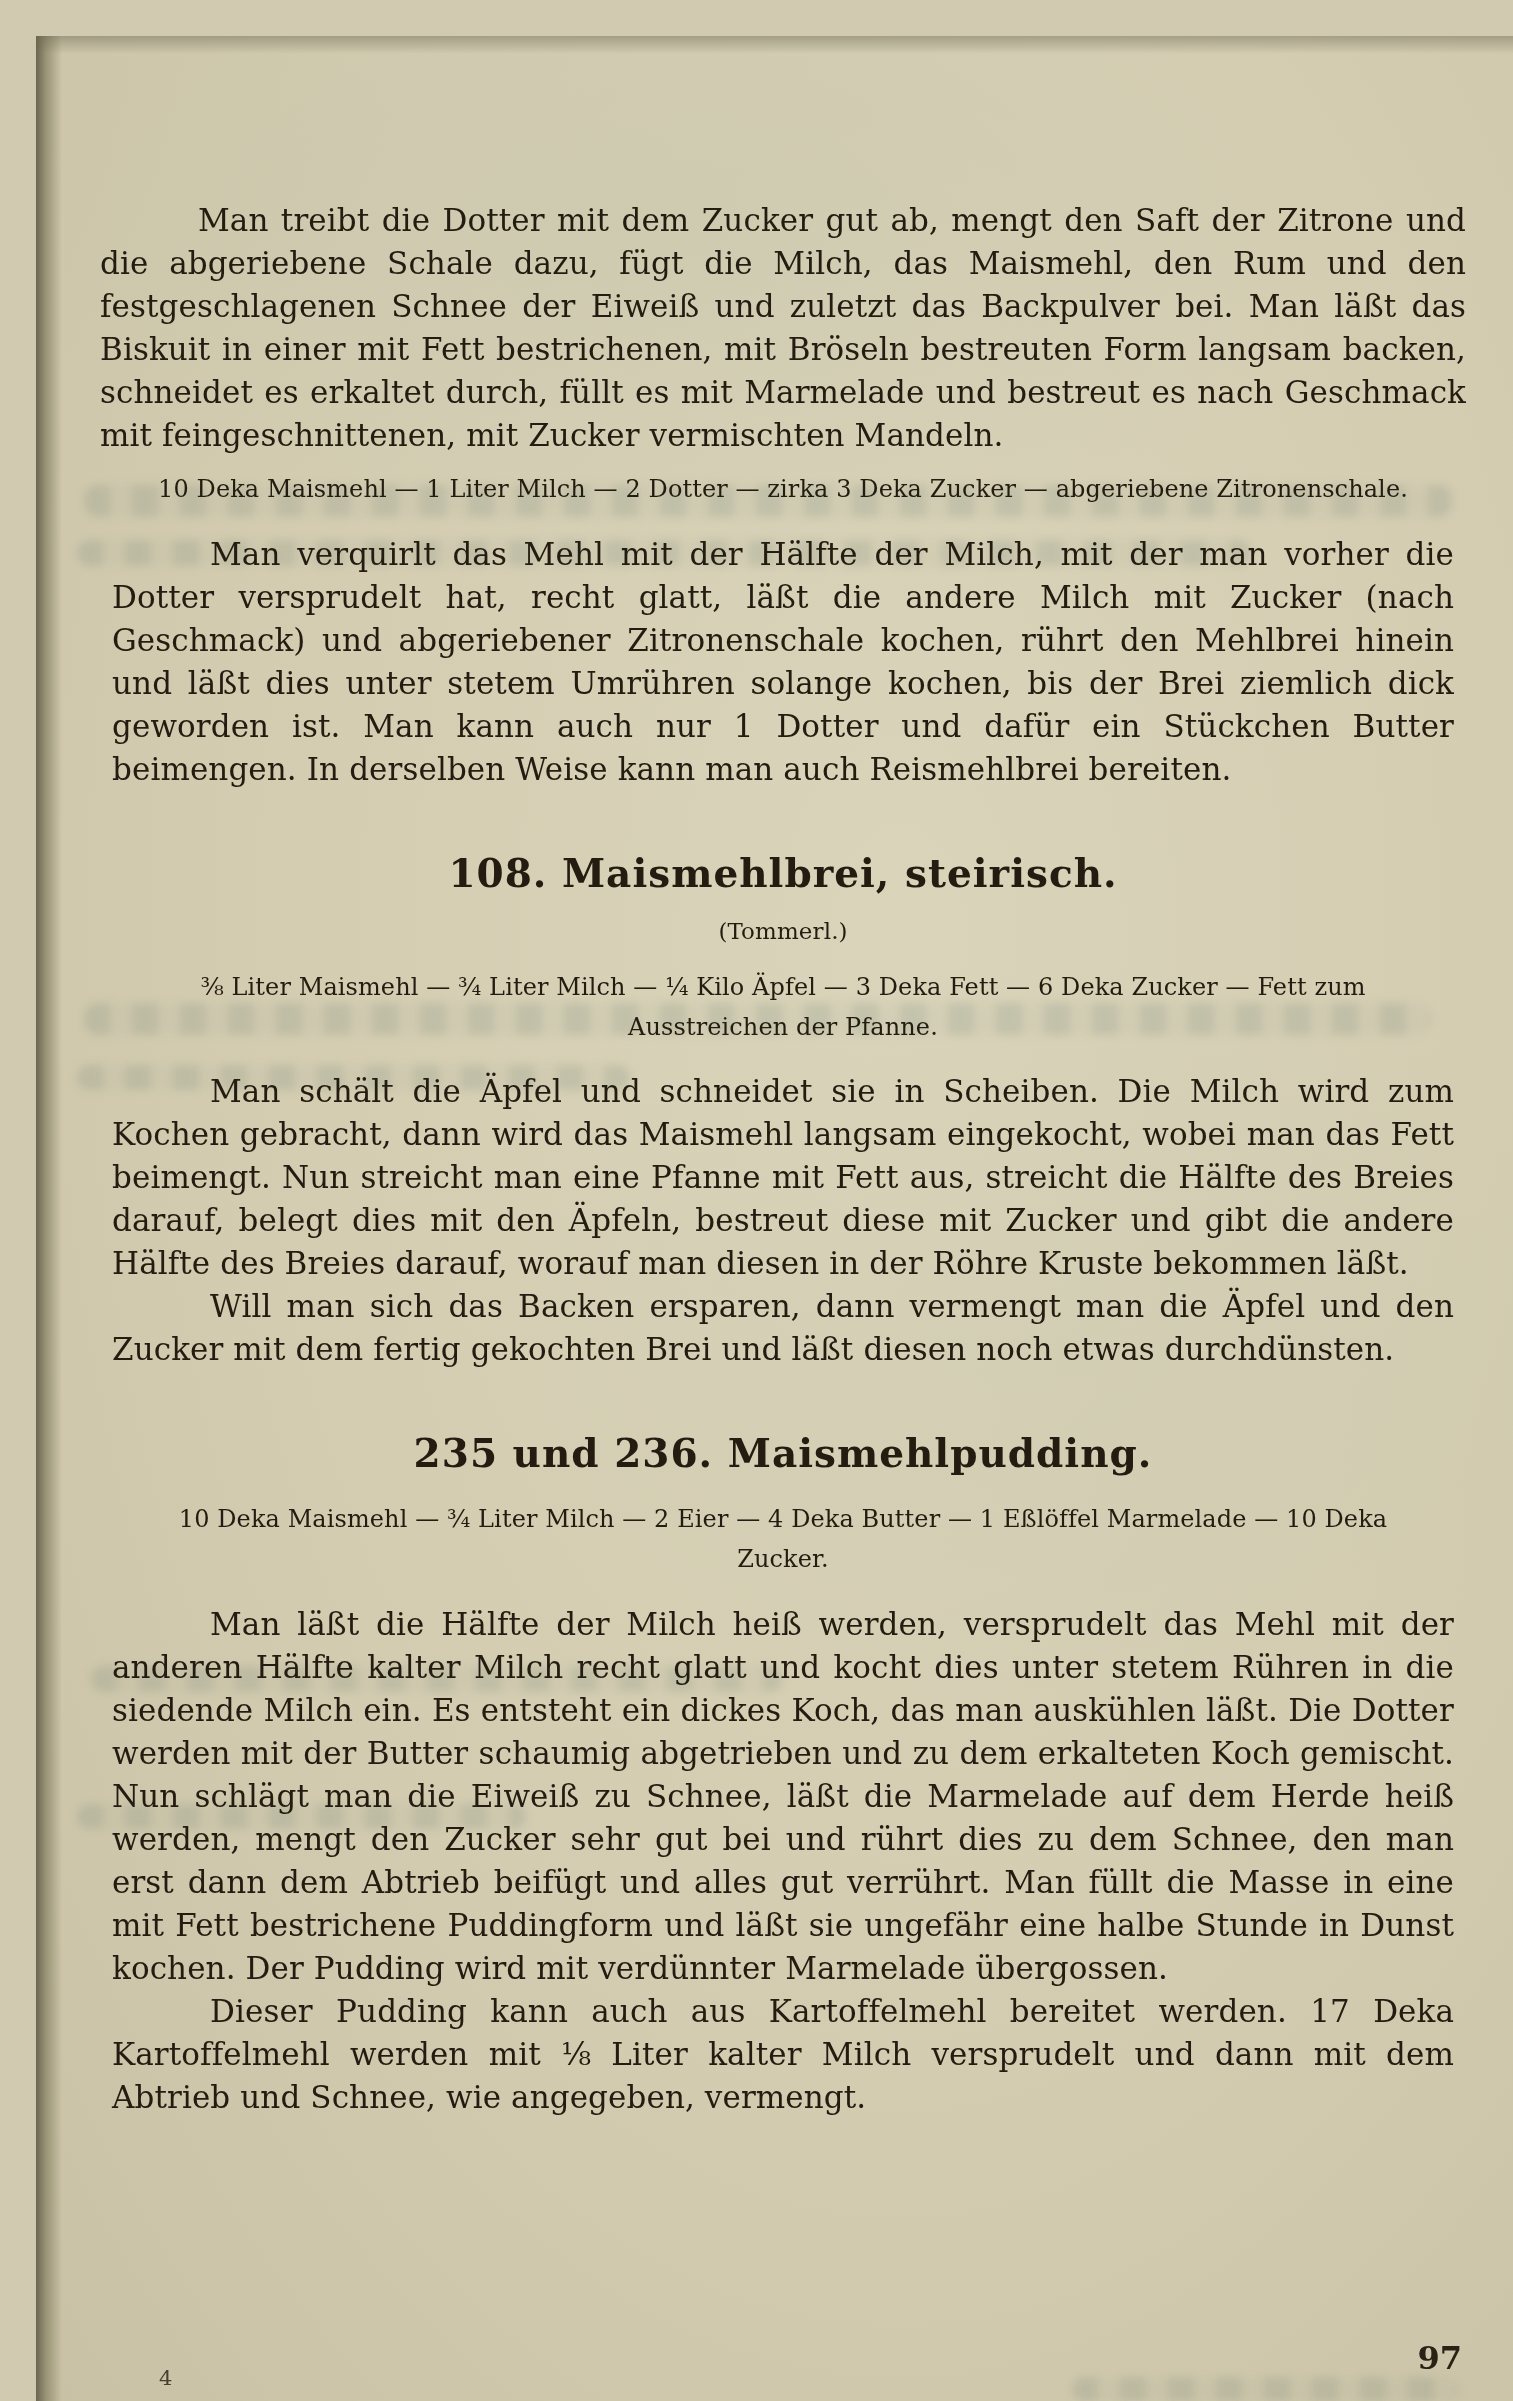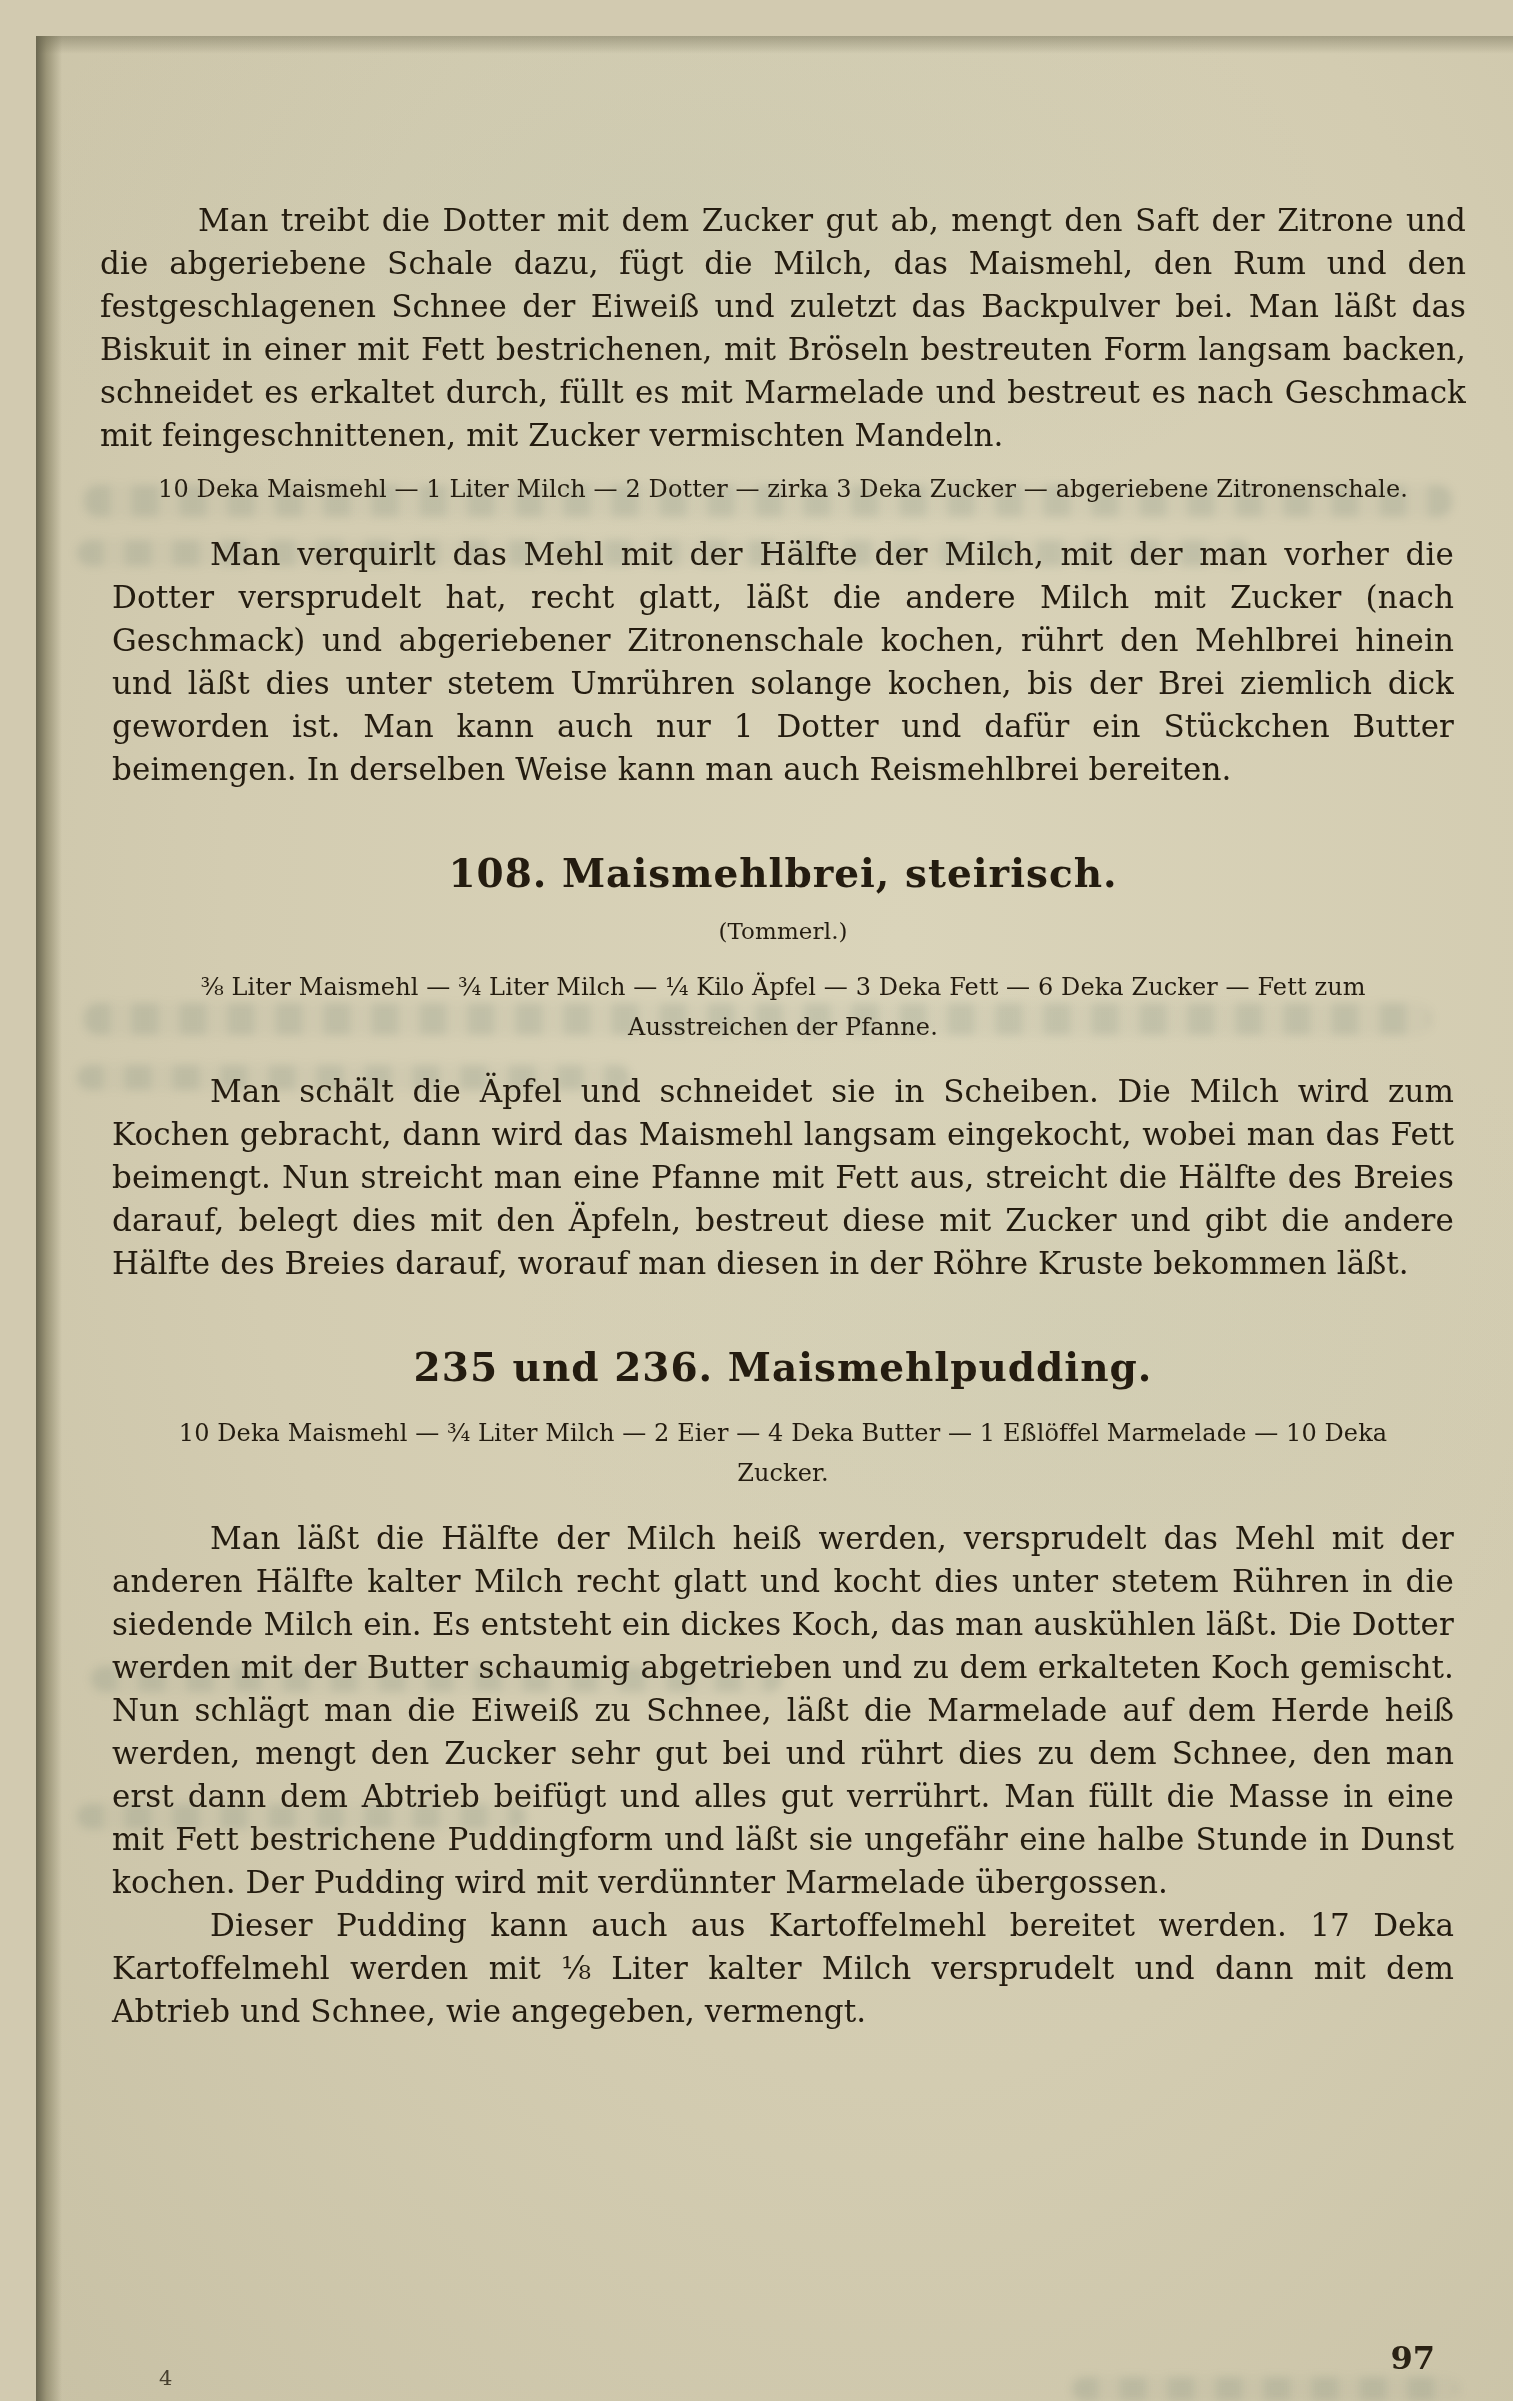--- a/index.html
+++ b/index.html
@@ -77,21 +77,21 @@
     margin: 0 41px 23.5px 41px;
     text-indent: 0;
   }
   section { display: block; }
 
   .signature {
     position: absolute; left: 123px; bottom: 23.5px;
     font-size: 21px; color: #47402f;
   }
   .page-number {
-    position: absolute; right: 90px; bottom: 36px;
+    position: absolute; right: 63px; bottom: 36px;
     font-size: 32px; font-weight: bold; color: #2a2214;
   }
 </style>
 </head>
 <body>
 
 <div class="paper"></div>
 <div class="edge-left"></div>
 <div class="edge-top"></div>
 <div class="edge-bottom"></div>
@@ -111,20 +111,21 @@
   <section>
     <p class="ingredients">10 Deka Maismehl — 1 Liter Milch — 2 Dotter — zirka 3 Deka Zucker — abgeriebene Zitronenschale.</p>
     <p class="body-par indent">Man verquirlt das Mehl mit der Hälfte der Milch, mit der man vorher die Dotter versprudelt hat, recht glatt, läßt die andere Milch mit Zucker (nach Geschmack) und abgeriebener Zitronenschale kochen, rührt den Mehlbrei hinein und läßt dies unter stetem Umrühren solange kochen, bis der Brei ziemlich dick geworden ist. Man kann auch nur 1 Dotter und dafür ein Stückchen Butter beimengen. In derselben Weise kann man auch Reismehlbrei bereiten.</p>
   </section>
 
   <section>
     <h2 class="recipe-title">108. Maismehlbrei, steirisch.</h2>
     <p class="recipe-subtitle">(Tommerl.)</p>
     <p class="ingredients">⅜ Liter Maismehl — ¾ Liter Milch — ¼ Kilo Äpfel — 3 Deka Fett — 6 Deka Zucker — Fett zum Ausstreichen der Pfanne.</p>
     <p class="body-par indent">Man schält die Äpfel und schneidet sie in Scheiben. Die Milch wird zum Kochen gebracht, dann wird das Maismehl langsam eingekocht, wobei man das Fett beimengt. Nun streicht man eine Pfanne mit Fett aus, streicht die Hälfte des Breies darauf, belegt dies mit den Äpfeln, bestreut diese mit Zucker und gibt die andere Hälfte des Breies darauf, worauf man diesen in der Röhre Kruste bekommen läßt.</p>
+    <p class="body-par indent">Will man sich das Backen ersparen, dann vermengt man die Äpfel und den Zucker mit dem fertig gekochten Brei und läßt diesen noch etwas durchdünsten.</p>
   </section>
 
   <section>
     <h2 class="recipe-title">235 und 236. Maismehlpudding.</h2>
     <p class="ingredients">10 Deka Maismehl — ¾ Liter Milch — 2 Eier — 4 Deka Butter — 1 Eßlöffel Marmelade — 10 Deka Zucker.</p>
     <p class="body-par indent">Man läßt die Hälfte der Milch heiß werden, versprudelt das Mehl mit der anderen Hälfte kalter Milch recht glatt und kocht dies unter stetem Rühren in die siedende Milch ein. Es entsteht ein dickes Koch, das man auskühlen läßt. Die Dotter werden mit der Butter schaumig abgetrieben und zu dem erkalteten Koch gemischt. Nun schlägt man die Eiweiß zu Schnee, läßt die Marmelade auf dem Herde heiß werden, mengt den Zucker sehr gut bei und rührt dies zu dem Schnee, den man erst dann dem Abtrieb beifügt und alles gut verrührt. Man füllt die Masse in eine mit Fett bestrichene Puddingform und läßt sie ungefähr eine halbe Stunde in Dunst kochen. Der Pudding wird mit verdünnter Marmelade übergossen.</p>
     <p class="body-par indent">Dieser Pudding kann auch aus Kartoffelmehl bereitet werden. 17 Deka Kartoffelmehl werden mit ⅛ Liter kalter Milch versprudelt und dann mit dem Abtrieb und Schnee, wie angegeben, vermengt.</p>
   </section>
 
 </div>

